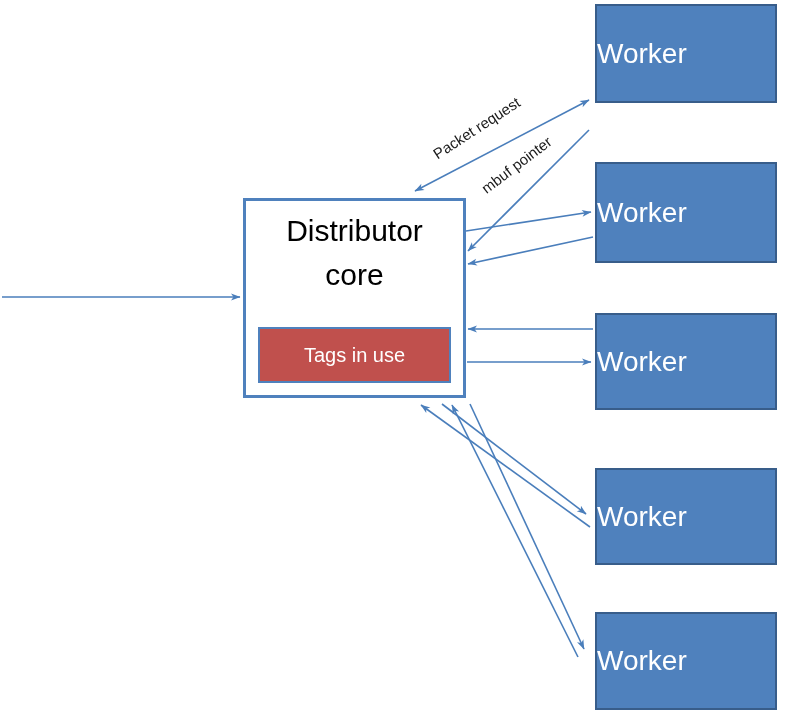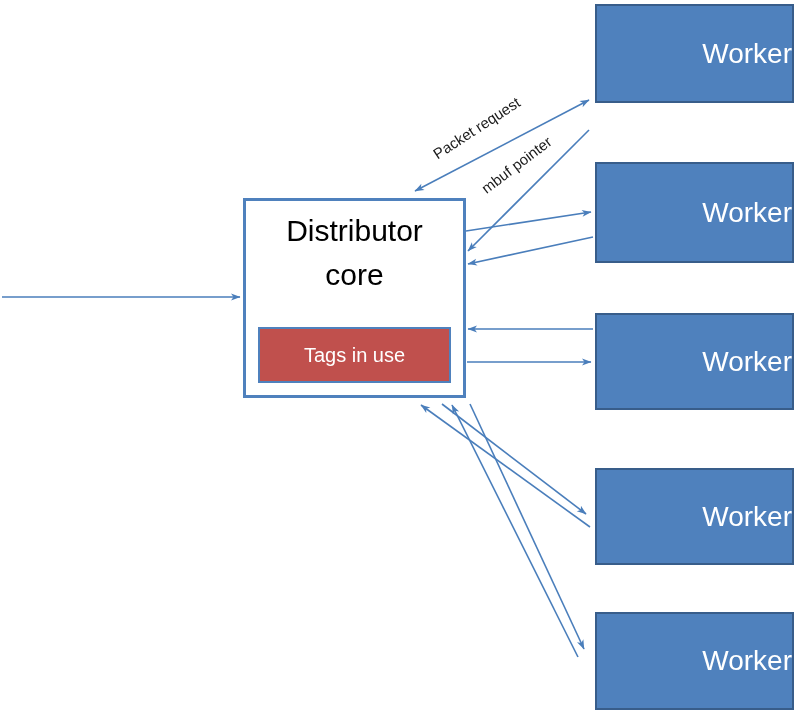--- a/index.html
+++ b/index.html
@@ -28,26 +28,26 @@
     stroke-width: 1.6;
     fill: none;
   }
   .arrowhead {
     fill: var(--arrow-color, #4a7ebb);
     stroke: none;
   }
   .worker-box {
     position: absolute;
     box-sizing: border-box;
-    width: 199px;
+    width: 182px;
     background: var(--worker-fill, #4f81bd);
     border: 2px solid var(--worker-border, #385d8a);
     display: flex;
     align-items: center;
-    justify-content: flex-end;
+    justify-content: flex-start;
     color: var(--text-light, #ffffff);
     font-size: 28px;
   }
   .w1 { left: 595px; top: 4px;   height: 99px;  }
   .w2 { left: 595px; top: 162px; height: 101px; }
   .w3 { left: 595px; top: 313px; height: 97px;  }
   .w4 { left: 595px; top: 468px; height: 97px;  }
   .w5 { left: 595px; top: 612px; height: 98px;  }
   #distributor {
     position: absolute;

